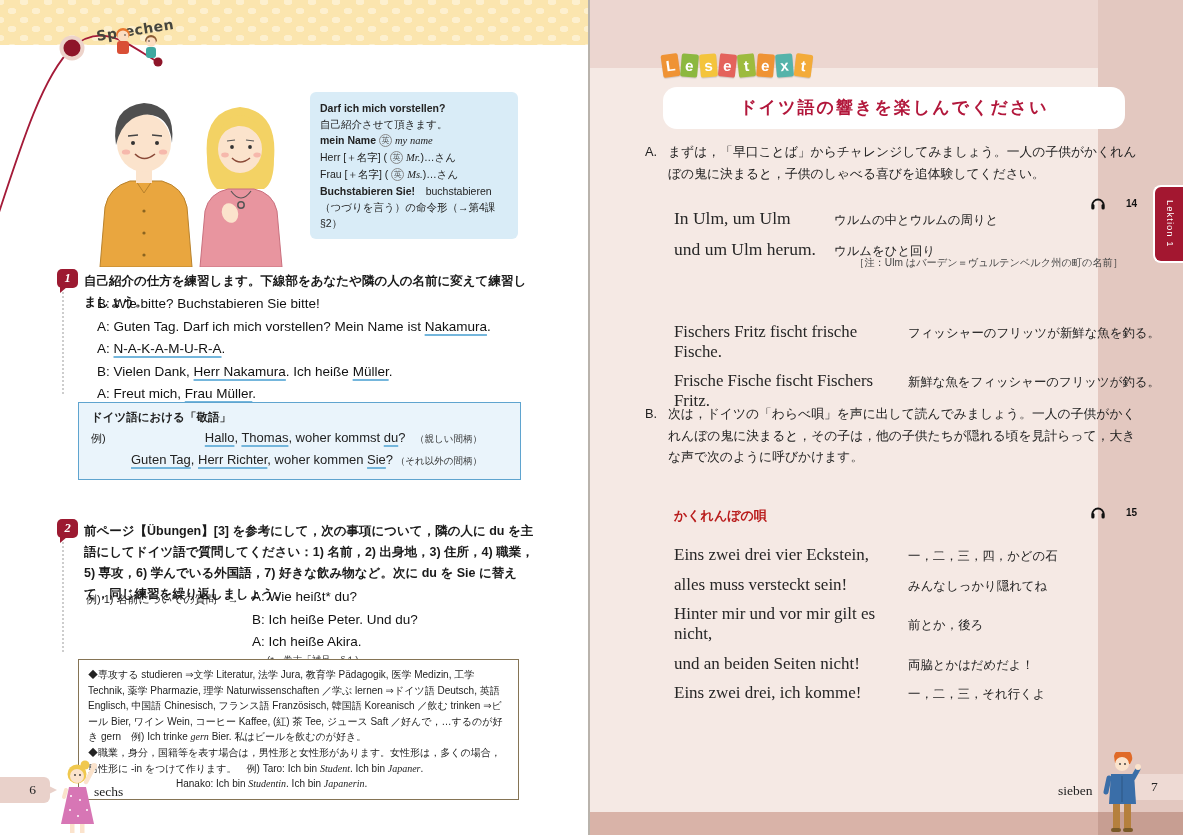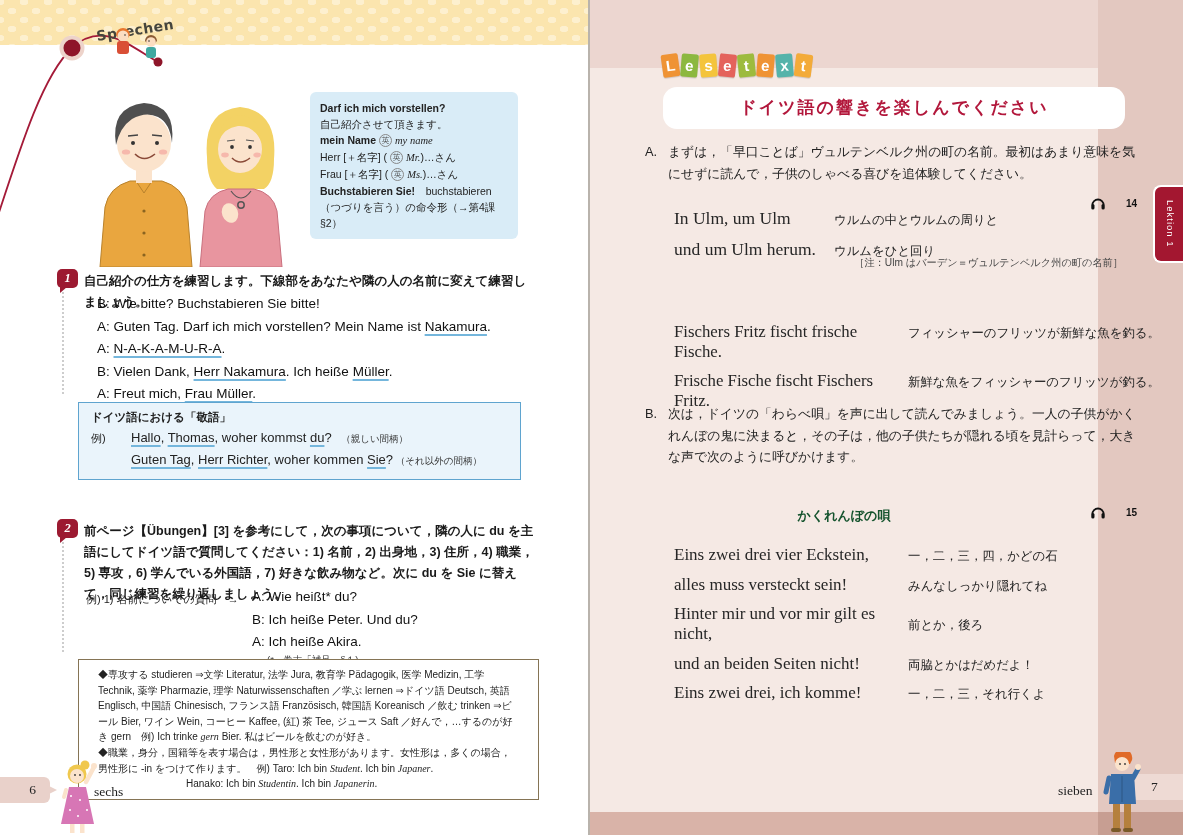--- a/index.html
+++ b/index.html
@@ -34,28 +34,28 @@
   .sm{font-size:9.5px;color:#333;}
   .enic{display:inline-block;font-size:8px;border:1px solid #888;border-radius:50%;width:11px;height:11px;
     line-height:11px;text-align:center;color:#555;margin:0 3px;vertical-align:1px;}
 
   .keigo-box{position:absolute;left:78px;top:402px;width:417px;background:#eaf4fb;border:1px solid #5fa4cf;
     padding:7px 12px 8px;color:#222;}
   .kg-title{font-weight:bold;font-size:11.5px;margin-bottom:3px;}
   .kg-body{font-size:10.3px;line-height:17px;margin-bottom:3px;}
   .kg-ex-wrap{display:flex;}
   .kg-label{width:40px;font-size:11px;padding-top:3px;}
-  .kg-ex-line{font-size:13px;line-height:20.5px;}
+  .kg-ex-line{font-size:13px;line-height:20.5px;text-align:right;}
 
   .ex2-example-label{position:absolute;left:86px;top:592px;font-size:11px;color:#222;}
   .ex2-lines{position:absolute;left:252px;top:586px;font-size:13.5px;line-height:22.6px;color:#111;}
   .ex2-footnote{position:absolute;left:267px;top:654px;font-size:9.5px;color:#333;}
 
   .vocab-box{position:absolute;left:78px;top:659px;width:421px;border:1px solid #857455;background:#fff;
-    padding:7px 19px;font-size:10px;line-height:15.6px;color:#222;}
+    padding:7px 9px;font-size:10px;line-height:15.6px;color:#222;}
   .vb-para.indent{padding-left:88px;}
 
   .tab-num-left{position:absolute;left:0;top:777px;width:50px;height:26px;background:#e9d1ca;
     border-radius:0 6px 6px 0;font-family:"Liberation Serif",serif;font-size:13.5px;color:#222;
     text-align:right;line-height:26px;padding-right:14px;box-sizing:border-box;}
   .tab-num-left::after{content:"";position:absolute;right:-7px;top:9px;border-left:8px solid #e9d1ca;
     border-top:4px solid transparent;border-bottom:4px solid transparent;}
   .girl-svg{position:absolute;left:56px;top:760px;width:44px;height:75px;}
   .pageword-left{position:absolute;left:94px;top:784px;font-family:"Liberation Serif",serif;font-size:13.5px;color:#222;}
 
@@ -92,21 +92,21 @@
   .poem .ja{font-size:12.4px;color:#222;}
   .ulm-block{left:84px;top:208px;}
   .ulm-block .poem-row{margin-bottom:10px;}
   .ulm-block .de{width:160px;font-size:17.5px;}
   .ulm-block .ja{padding-top:4px;}
   .ulm-note{position:absolute;left:0;right:60px;top:256px;text-align:right;font-size:10.2px;color:#444;}
   .fritz-block{left:84px;top:322px;}
   .fritz-block .poem-row{margin-bottom:9px;}
   .fritz-block .de{width:234px;font-size:16.8px;}
   .fritz-block .ja{padding-top:3px;}
-  .song-title{position:absolute;left:84px;top:507px;width:340px;text-align:center;font-weight:bold;font-size:13px;color:#14532d;}
+  .song-title{position:absolute;left:84px;top:507px;width:340px;font-weight:bold;font-size:13px;color:#b91c1c;}
   .song-block{left:84px;top:545px;}
   .song-block .poem-row{margin-bottom:9.5px;align-items:center;}
   .song-block .de{width:234px;font-size:17px;}
   .song-block .ja{padding-top:3px;}
 
   .pageword-right{position:absolute;left:468px;top:783px;font-family:"Liberation Serif",serif;font-size:13.5px;color:#222;}
   .boy-svg{position:absolute;left:512px;top:752px;width:42px;height:82px;z-index:3;}
   .tab-num-right{position:absolute;right:0;top:774px;width:52px;height:26px;background:#eedad4;
     border-radius:6px 0 0 6px;font-family:"Liberation Serif",serif;font-size:13.5px;color:#222;
     line-height:26px;padding-left:20px;box-sizing:border-box;z-index:2;}
@@ -247,21 +247,21 @@
     <div class="pr-bottomband"></div>
     <div class="pr-corner"></div>
 
     <div class="lesetext-logo"><span class="logo-tile" style="background: rgb(239, 147, 52); transform: rotate(-8deg);">L</span><span class="logo-tile" style="background: rgb(140, 184, 63); transform: rotate(5deg);">e</span><span class="logo-tile" style="background: rgb(244, 196, 60); transform: rotate(-5deg);">s</span><span class="logo-tile" style="background: rgb(228, 99, 92); transform: rotate(6deg);">e</span><span class="logo-tile" style="background: rgb(157, 187, 62); transform: rotate(-6deg);">t</span><span class="logo-tile" style="background: rgb(239, 147, 52); transform: rotate(5deg);">e</span><span class="logo-tile" style="background: rgb(85, 179, 170); transform: rotate(-5deg);">x</span><span class="logo-tile" style="background: rgb(243, 171, 57); transform: rotate(7deg);">t</span></div>
     <div class="title-box">
       <div class="page-title">ドイツ語の響きを楽しんでください</div>
     </div>
 
     <div class="para para-a">
       <span class="plabel">A.</span>
-      <span>まずは，「早口ことば」ヴュルテンベルク州の町の名前。最初はあまり意味を気にせずに読んで，子供のしゃべる喜びを追体験してください。</span>
+      <span>まずは，「早口ことば」からチャレンジしてみましょう。一人の子供がかくれんぼの鬼に決まると，子供のしゃべる喜びを追体験してください。</span>
     </div>
 
     <div class="audio audio-a">
       <svg width="16" height="15" viewBox="0 0 20 18">
         <path d="M3 11 a7 7 0 0 1 14 0" fill="none" stroke="#111" stroke-width="2.2"></path>
         <rect x="1.6" y="9.5" width="4" height="7" rx="2" fill="#111"></rect>
         <rect x="14.4" y="9.5" width="4" height="7" rx="2" fill="#111"></rect>
       </svg>
       <span class="audio-num">14</span>
     </div>

